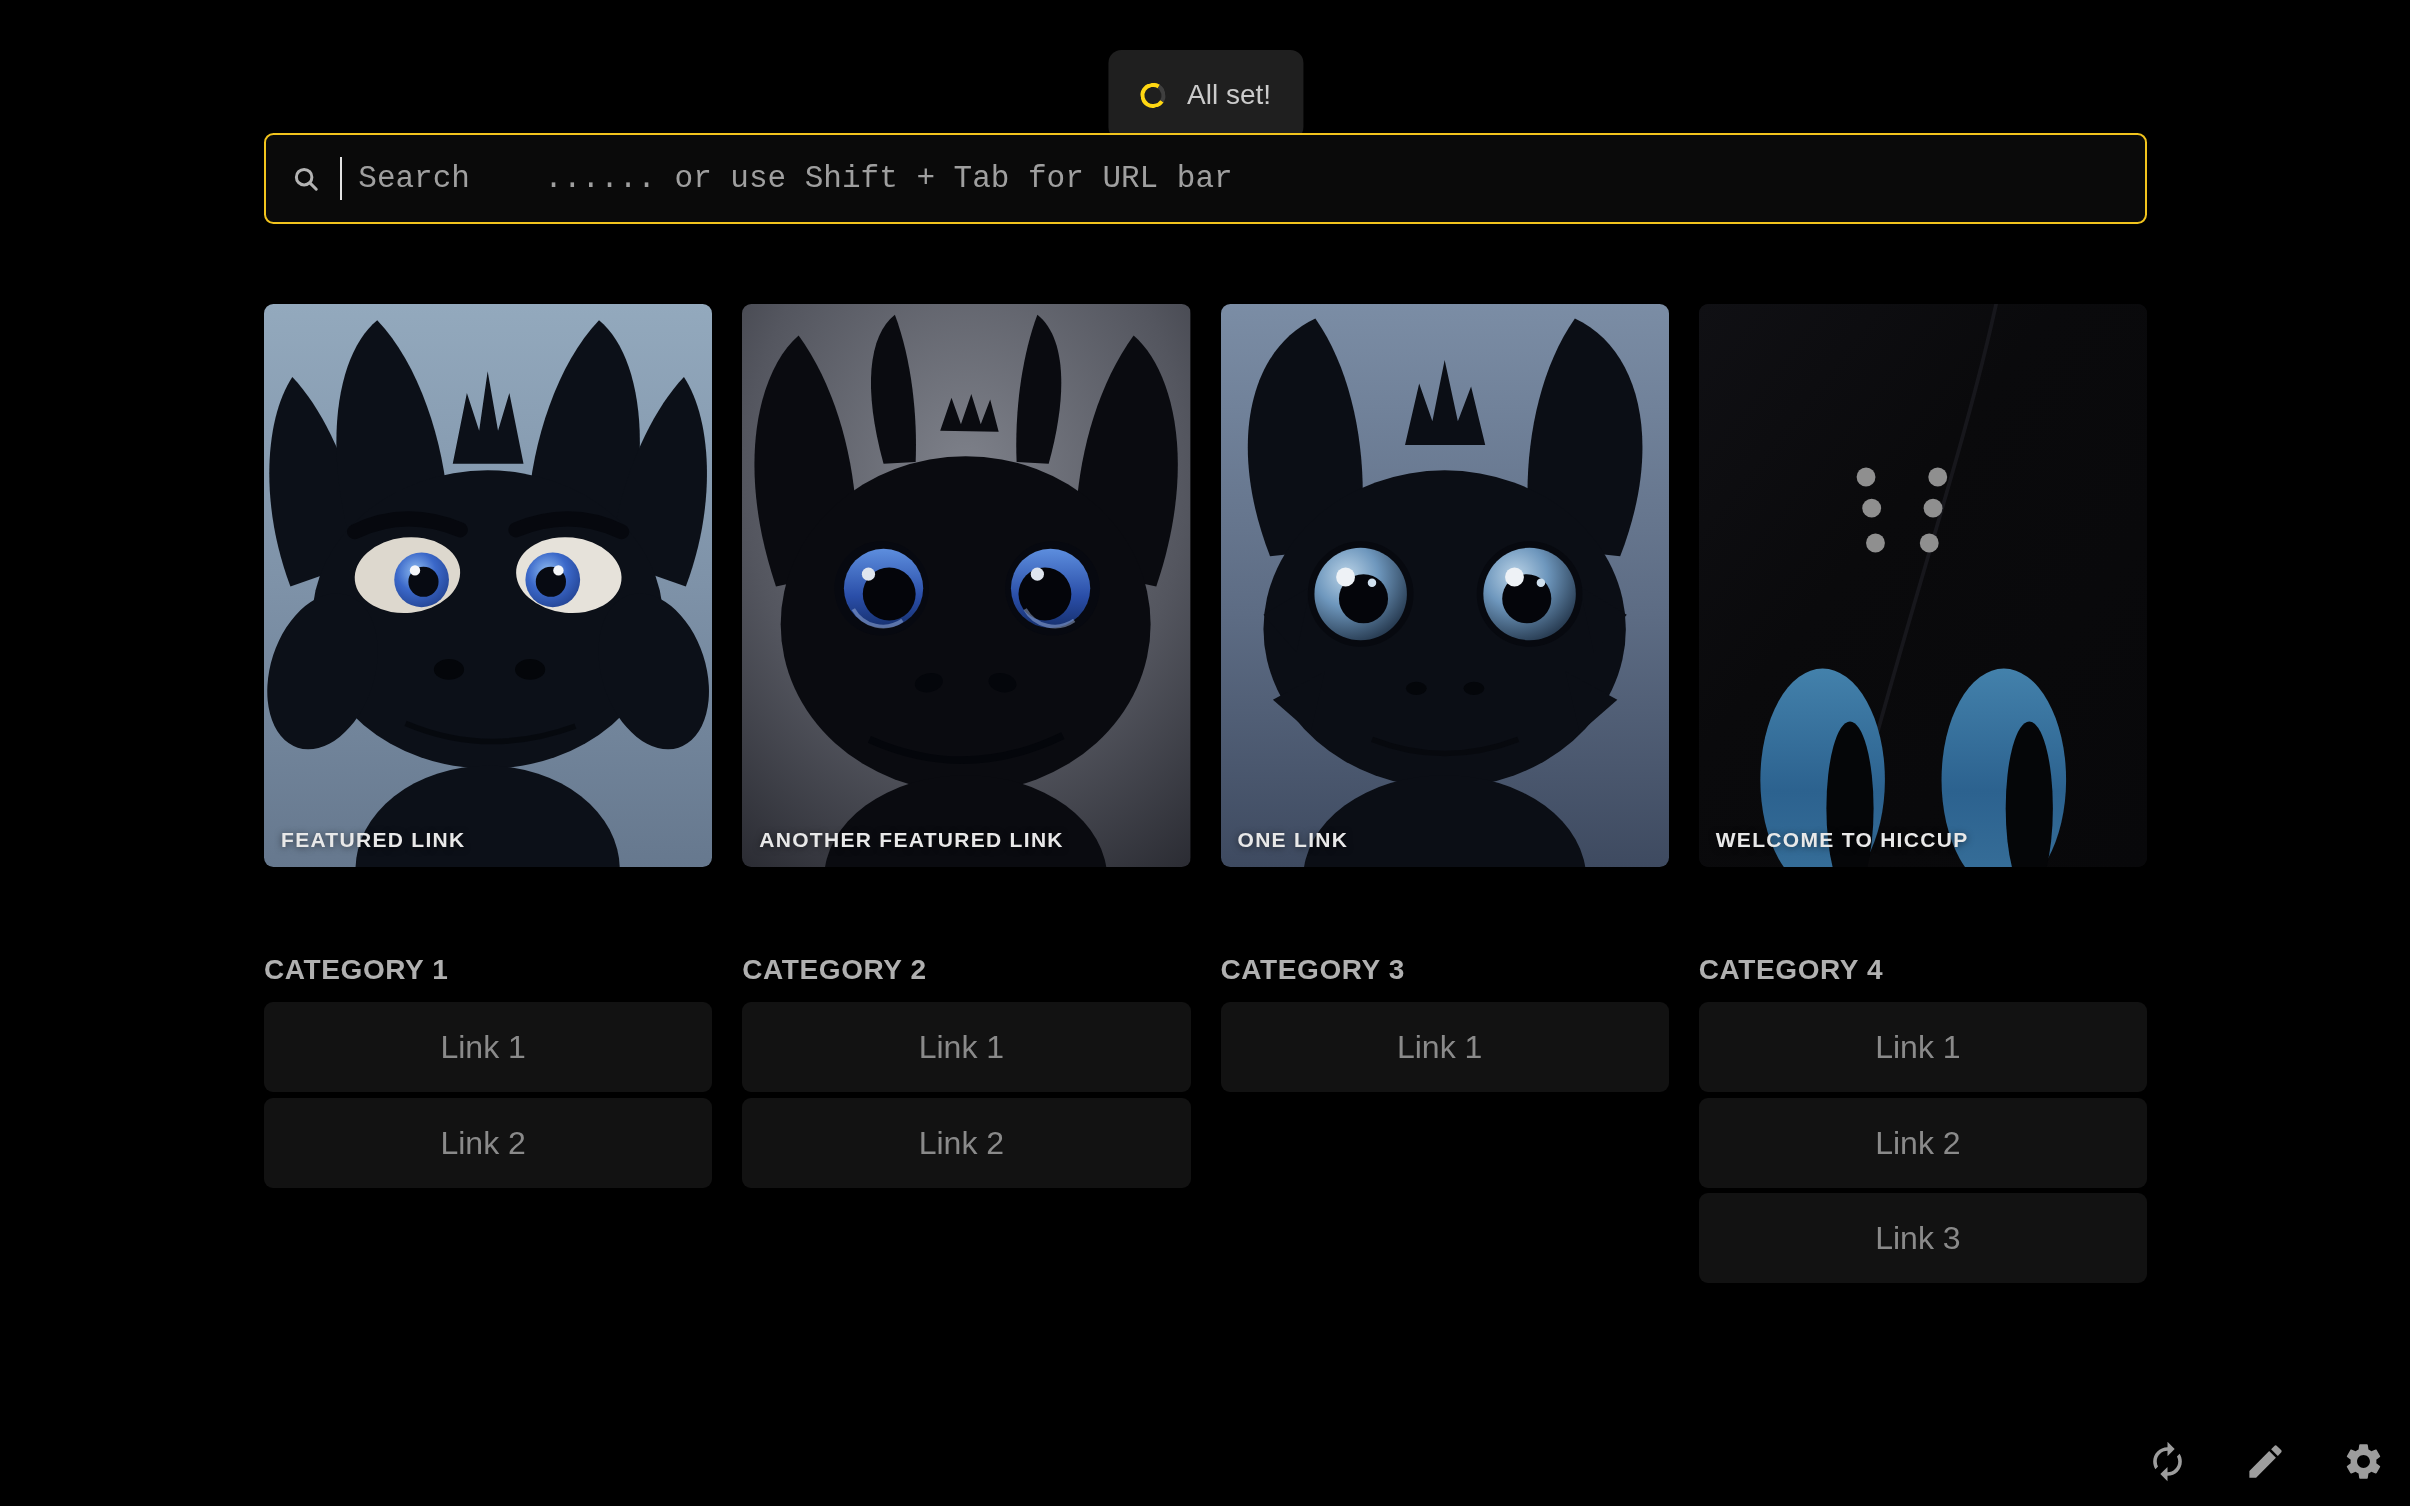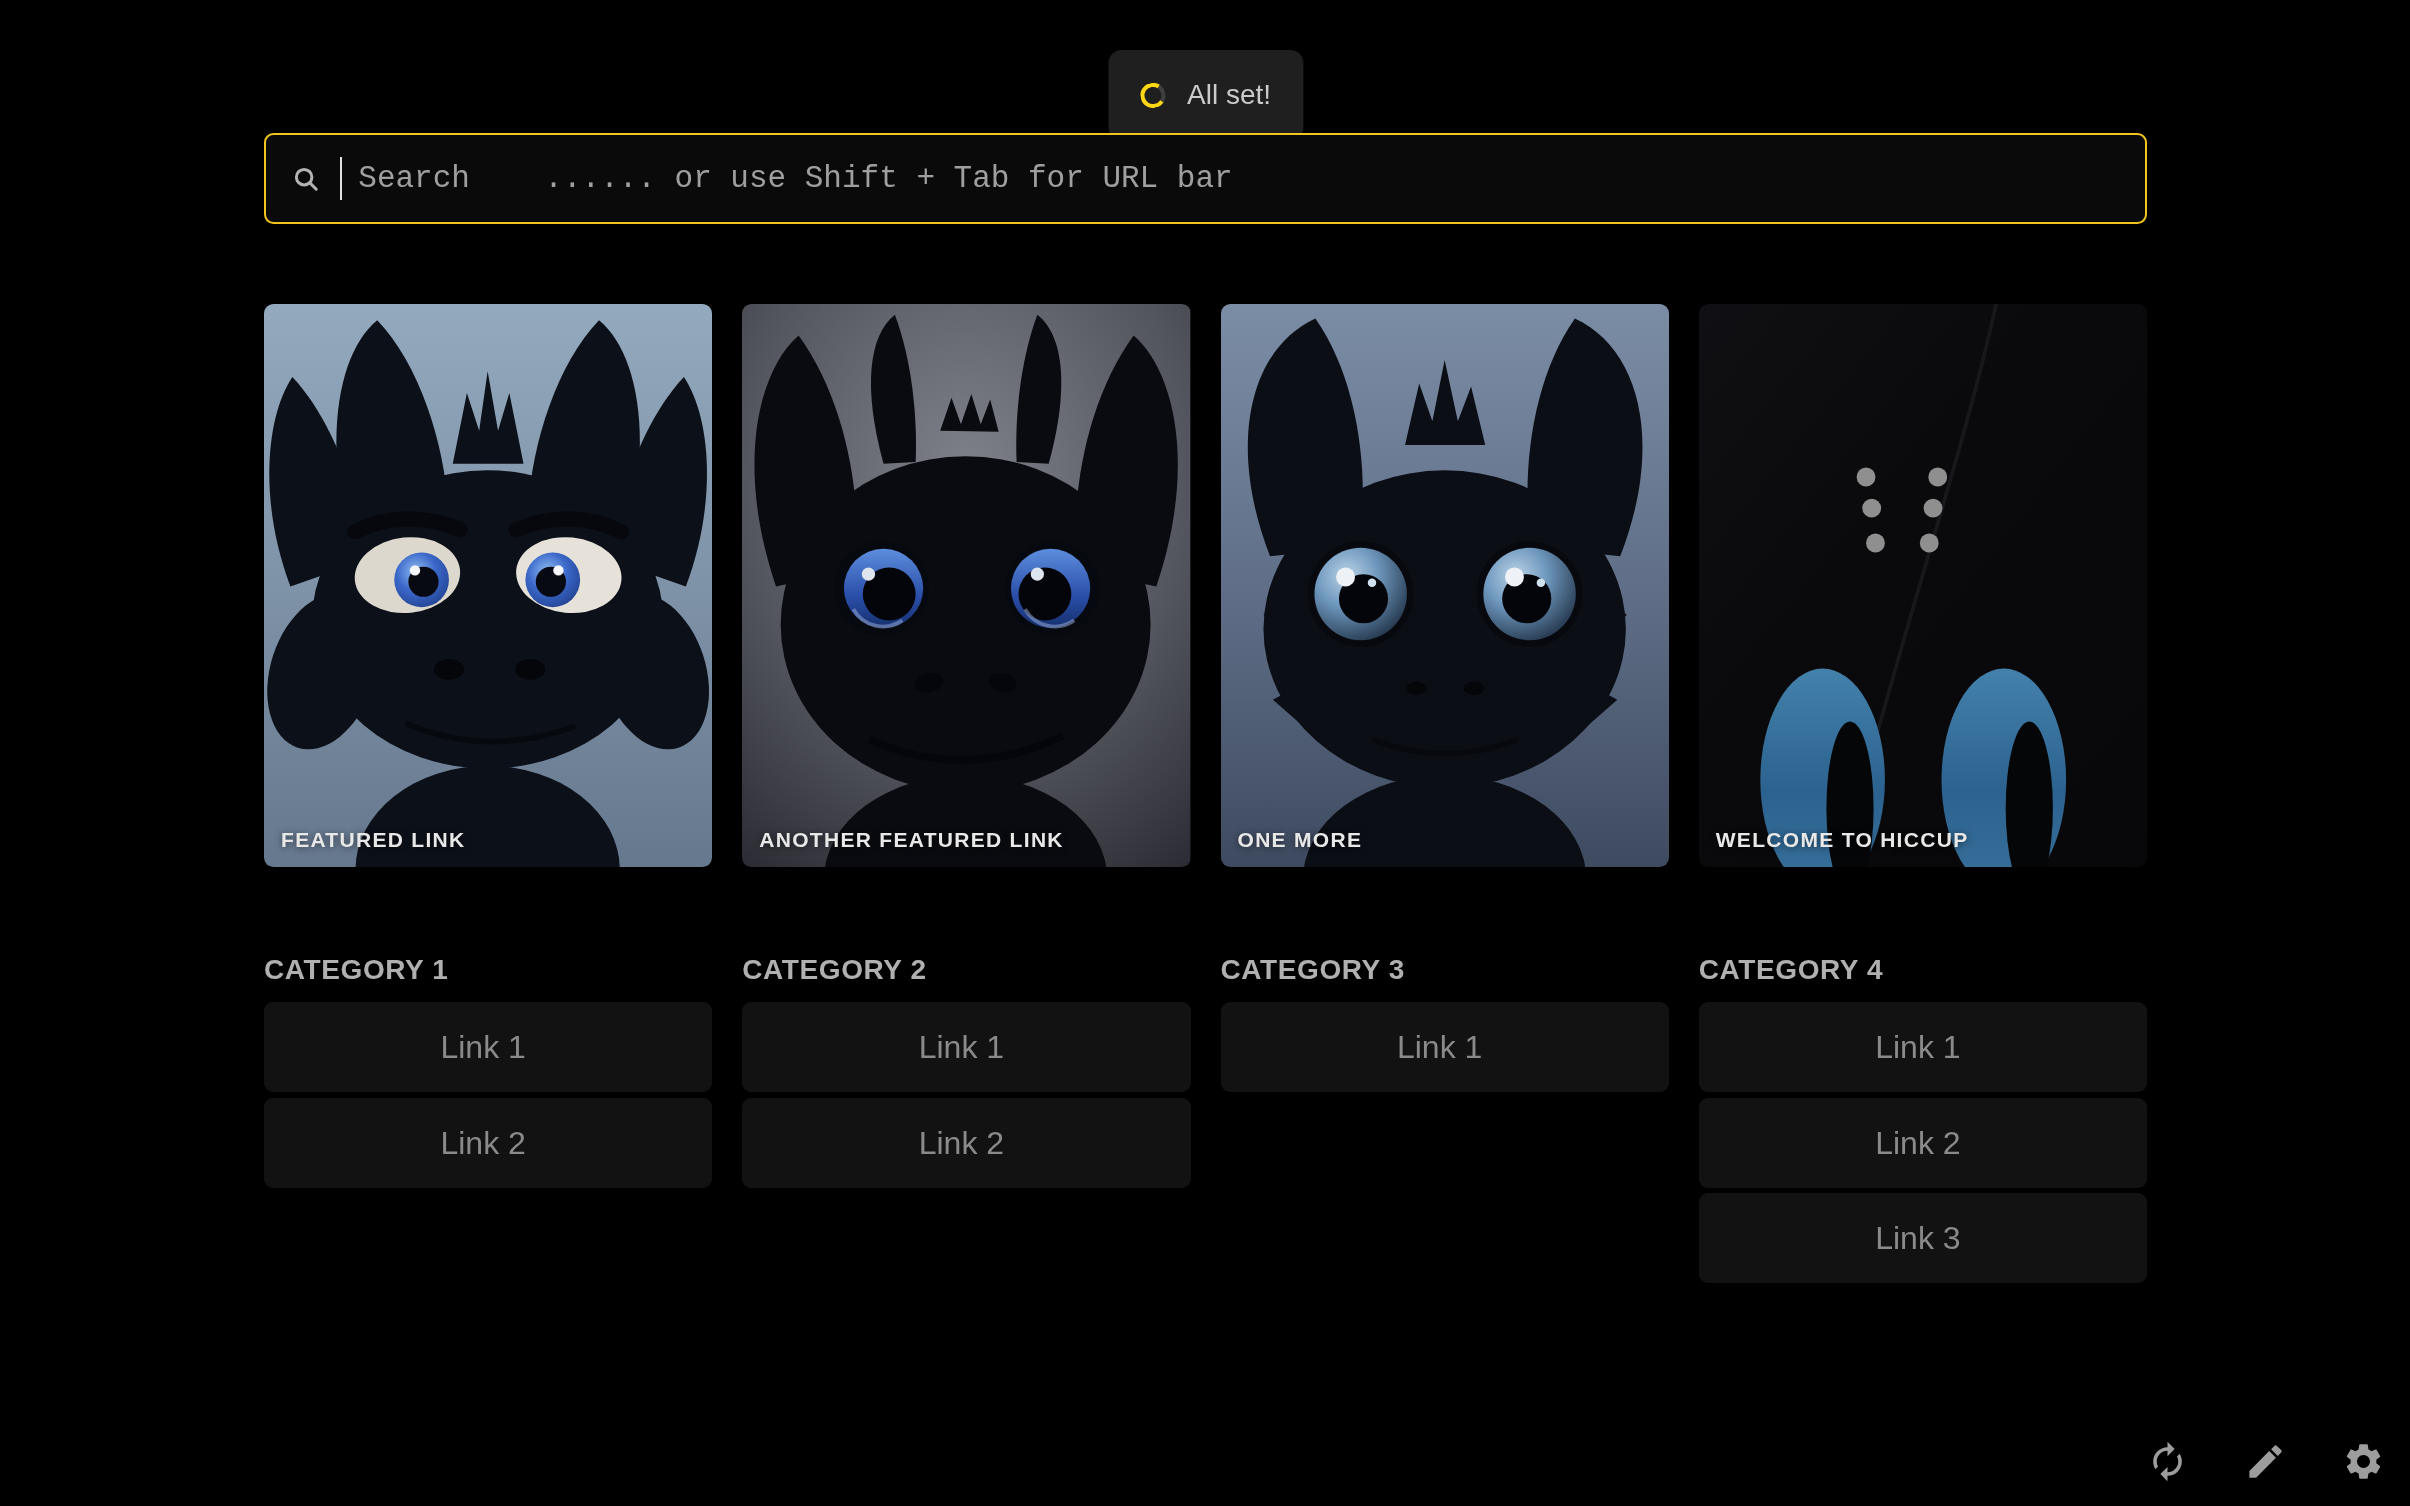--- a/index.html
+++ b/index.html
@@ -194,21 +194,21 @@
           <circle cx="160" cy="296" r="4.5" fill="#cfe0ee"></circle>
           <circle cx="327" cy="308" r="56" fill="#07090f"></circle>
           <circle cx="327" cy="308" r="49" fill="url(#iris3)"></circle>
           <circle cx="324" cy="313" r="26" fill="#04050a"></circle>
           <circle cx="311" cy="290" r="10" fill="#eef2f6"></circle>
           <circle cx="339" cy="296" r="4.5" fill="#cfe0ee"></circle>
           <ellipse cx="207" cy="408" rx="11" ry="7" fill="#04060a"></ellipse>
           <ellipse cx="268" cy="408" rx="11" ry="7" fill="#04060a"></ellipse>
           <path d="M160,462 Q237,492 315,462" stroke="#05070c" stroke-width="6" fill="none" opacity=".7"></path>
         </svg>
-        <div class="card-label">ONE MORE</div>
+        <div class="card-label">ONE LINK</div>
       </div>
 
       <div class="card">
         <svg viewBox="0 0 475 598" preserveAspectRatio="xMidYMid slice">
           <defs>
             <linearGradient id="bg4" x1="0" y1="0" x2="1" y2="1">
               <stop offset="0" stop-color="#101014"></stop>
                 <stop offset=".4" stop-color="#0a0a0c"></stop>
                 <stop offset="1" stop-color="#08080a"></stop>
             </linearGradient>

